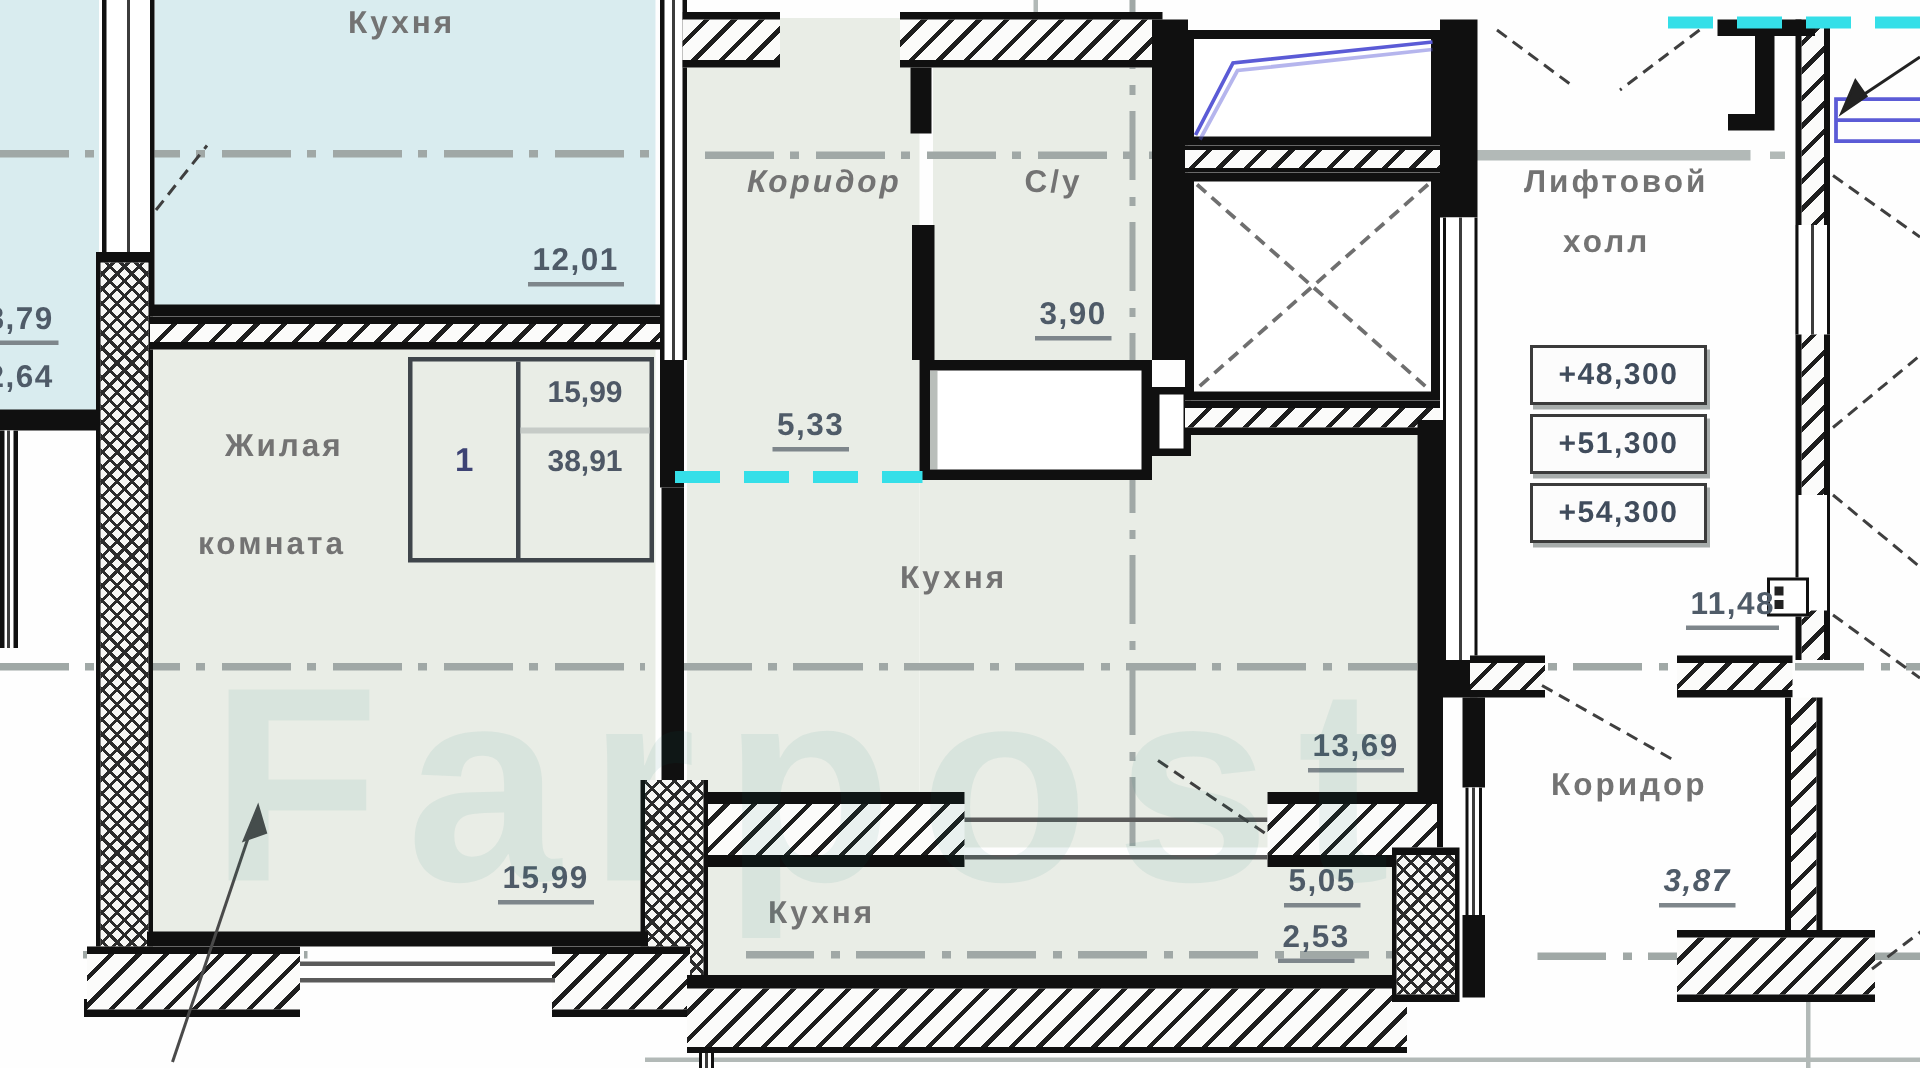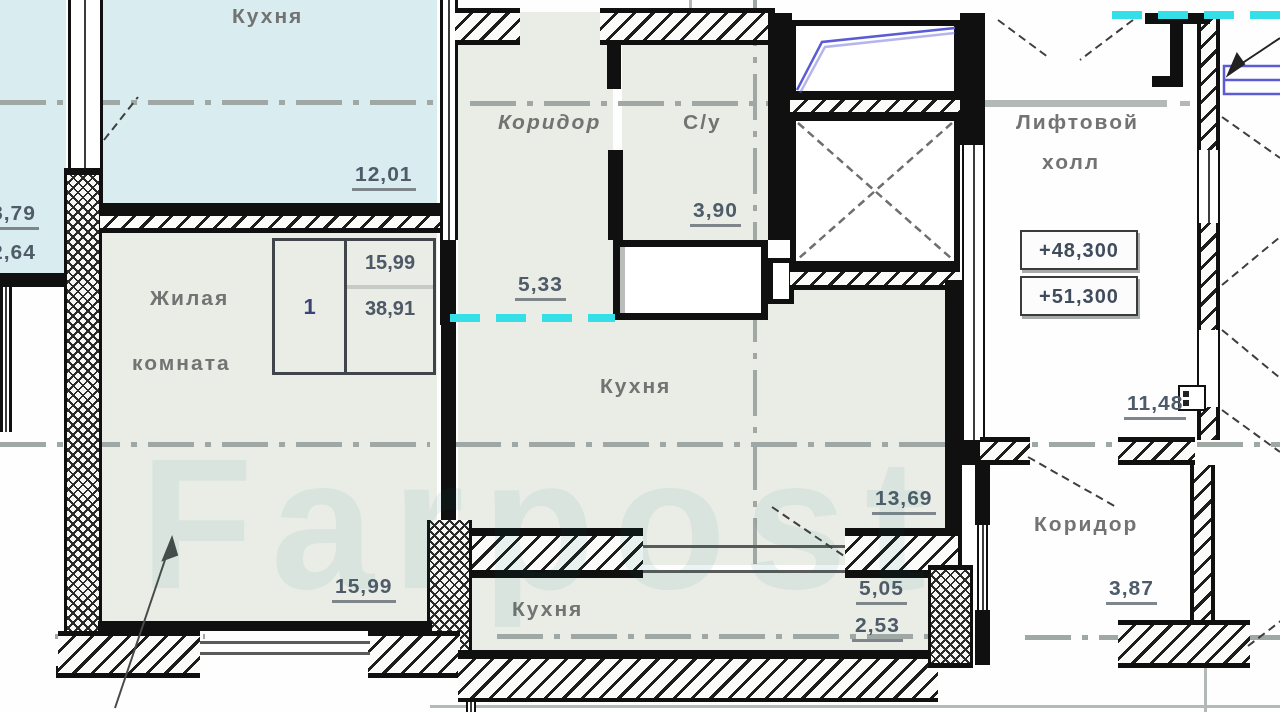--- a/index.html
+++ b/index.html
@@ -204,22 +204,23 @@
 
   <div class="lbl" style="left:600px;top:374px;">Кухня</div>
   <div class="dim" style="left:872px;top:486px;">13,69</div>
 
   <div class="lbl" style="left:1016px;top:110px;">Лифтовой</div>
   <div class="lbl" style="left:1042px;top:150px;">холл</div>
   <div class="dim" style="left:1124px;top:391px;">11,48</div>
 
   <div class="elevbox" style="top:230px;">+48,300</div>
   <div class="elevbox" style="top:276px;">+51,300</div>
+  <div class="elevbox" style="top:322px;">+54,300</div>
 
   <div class="lbl" style="left:1034px;top:512px;">Коридор</div>
-  <div class="dim" style="left:1106px;top:576px;">3,87</div>
+  <div class="dim" style="left:1106px;top:576px;font-style:italic;">3,87</div>
 
   <div class="lbl" style="left:512px;top:597px;">Кухня</div>
   <div class="dim" style="left:856px;top:576px;">5,05</div>
   <div class="dim" style="left:852px;top:613px;">2,53</div>
 
   <div class="watermark">Farpost</div>
 </div>
 
 </body></html>

